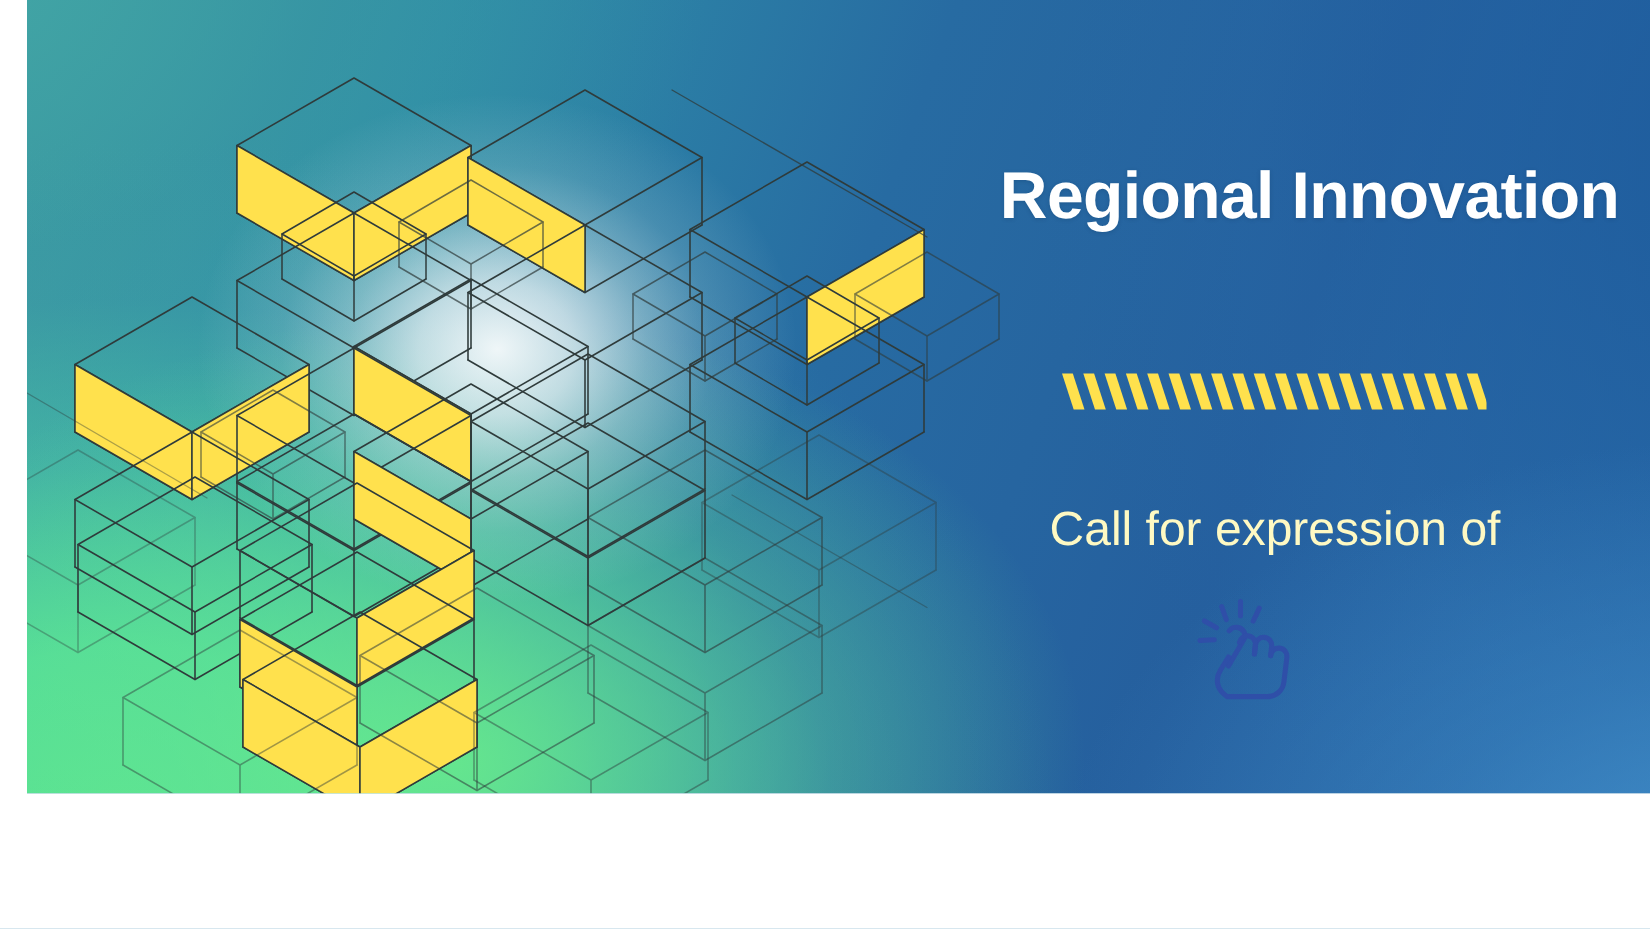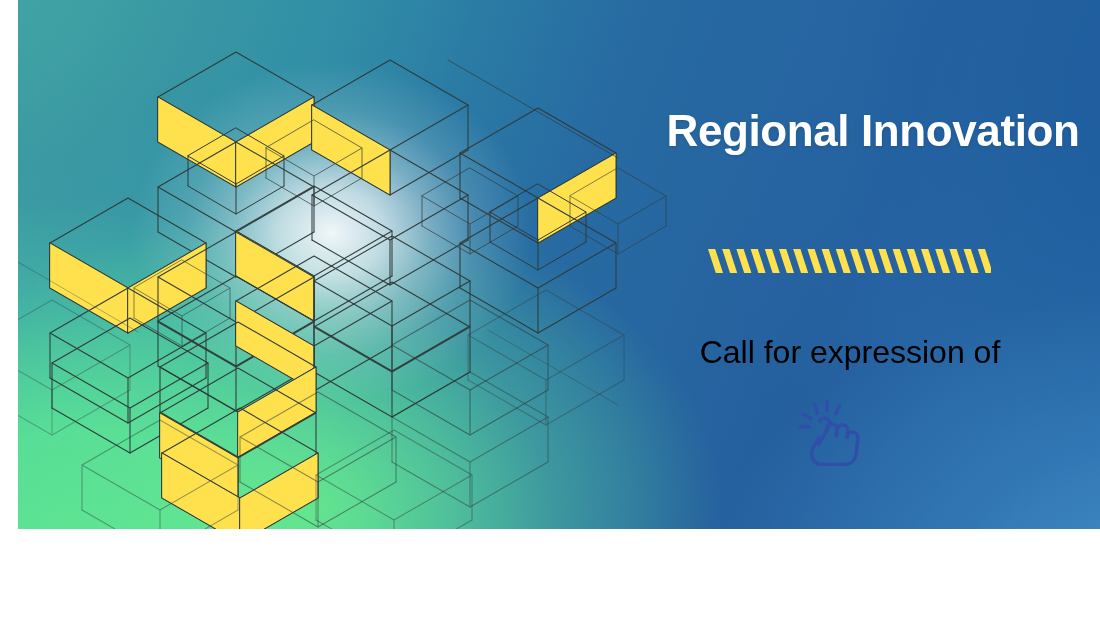--- a/index.html
+++ b/index.html
@@ -97,21 +97,21 @@
   #zigzag{
     position:absolute;
     left:688px; top:246px;
     width:285px; height:32px;
   }
 
   .subhead{
     position:absolute;
     left:632px; top:330px;
     width:400px;
-    color:#000000;
+    color:#fef9c3;
     font-size:32px;
     line-height:1.42;
     font-weight:400;
   }
 
   #click-icon{
     position:absolute;
     left:770px; top:392px;
     width:80px; height:78px;
   }

